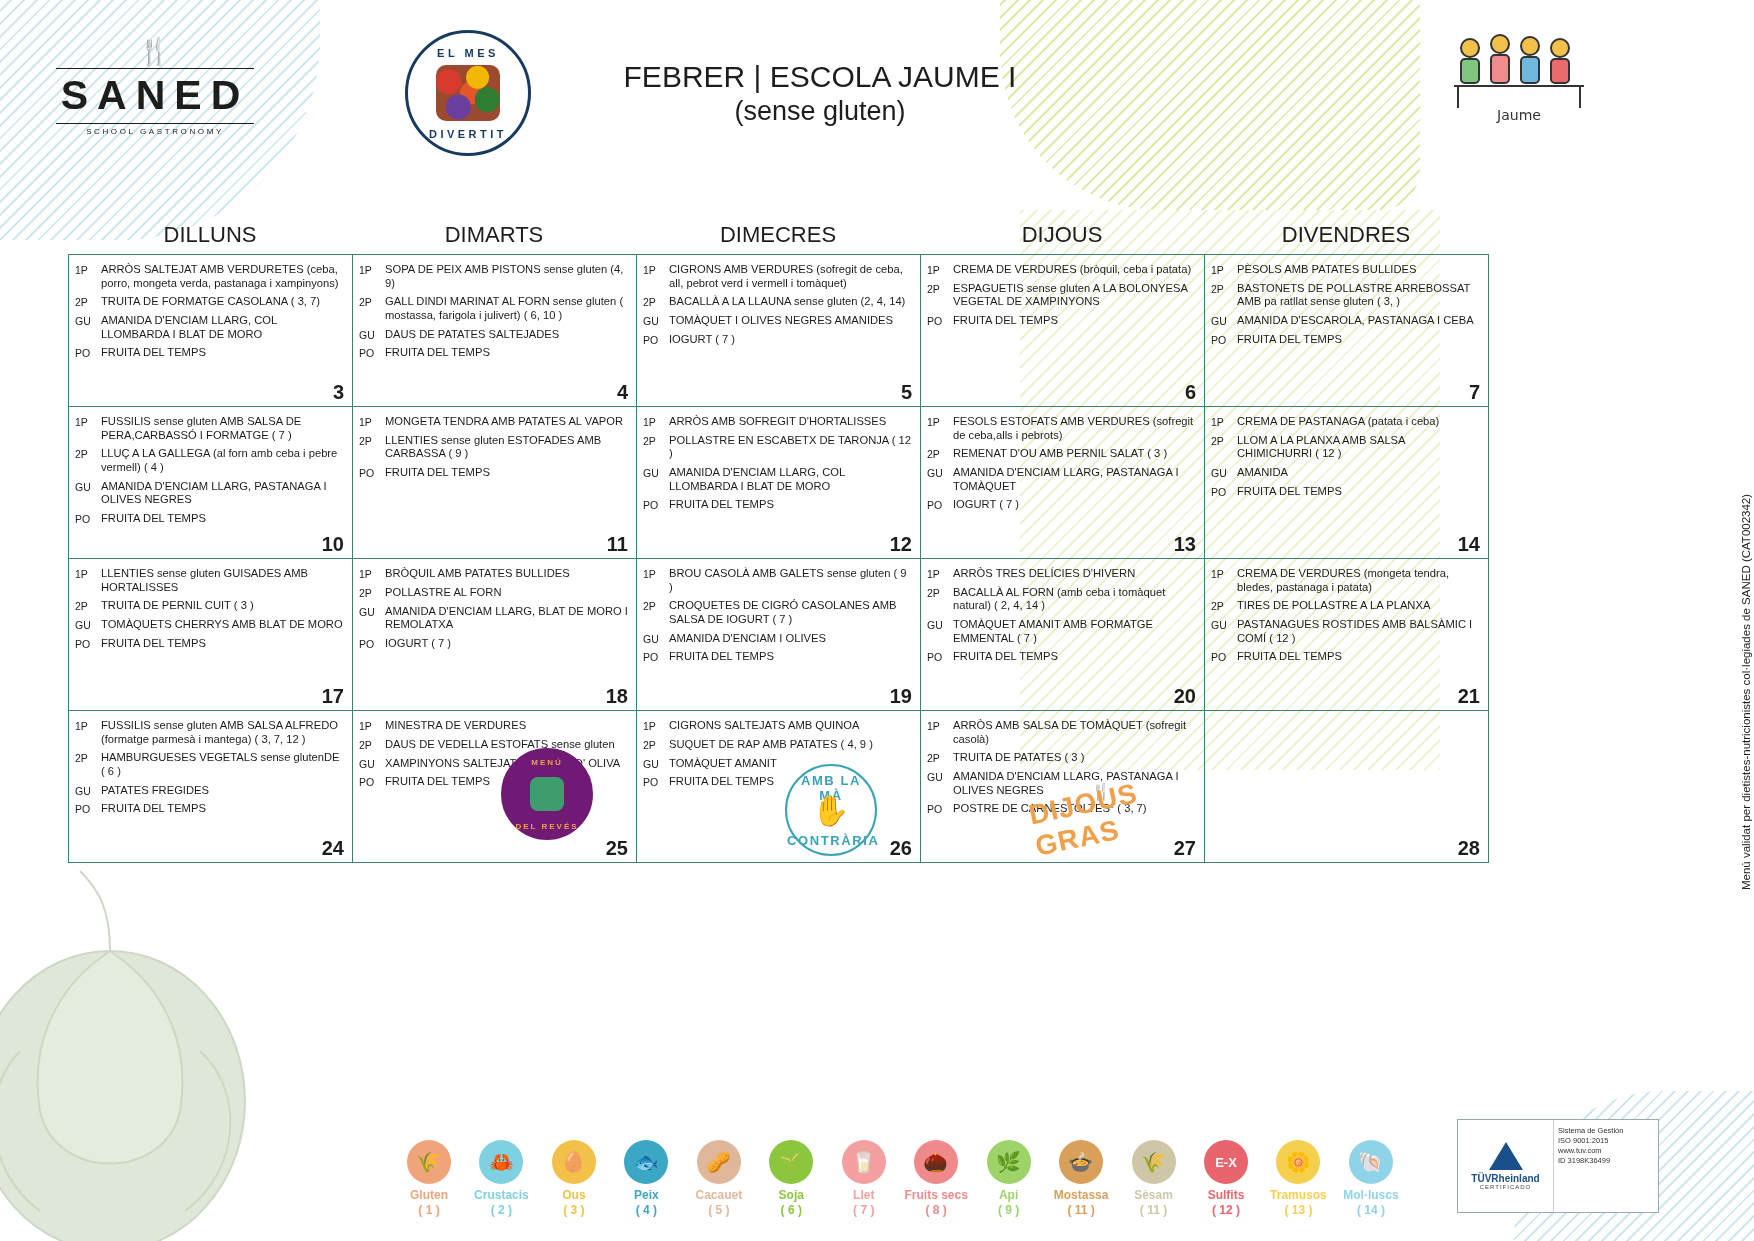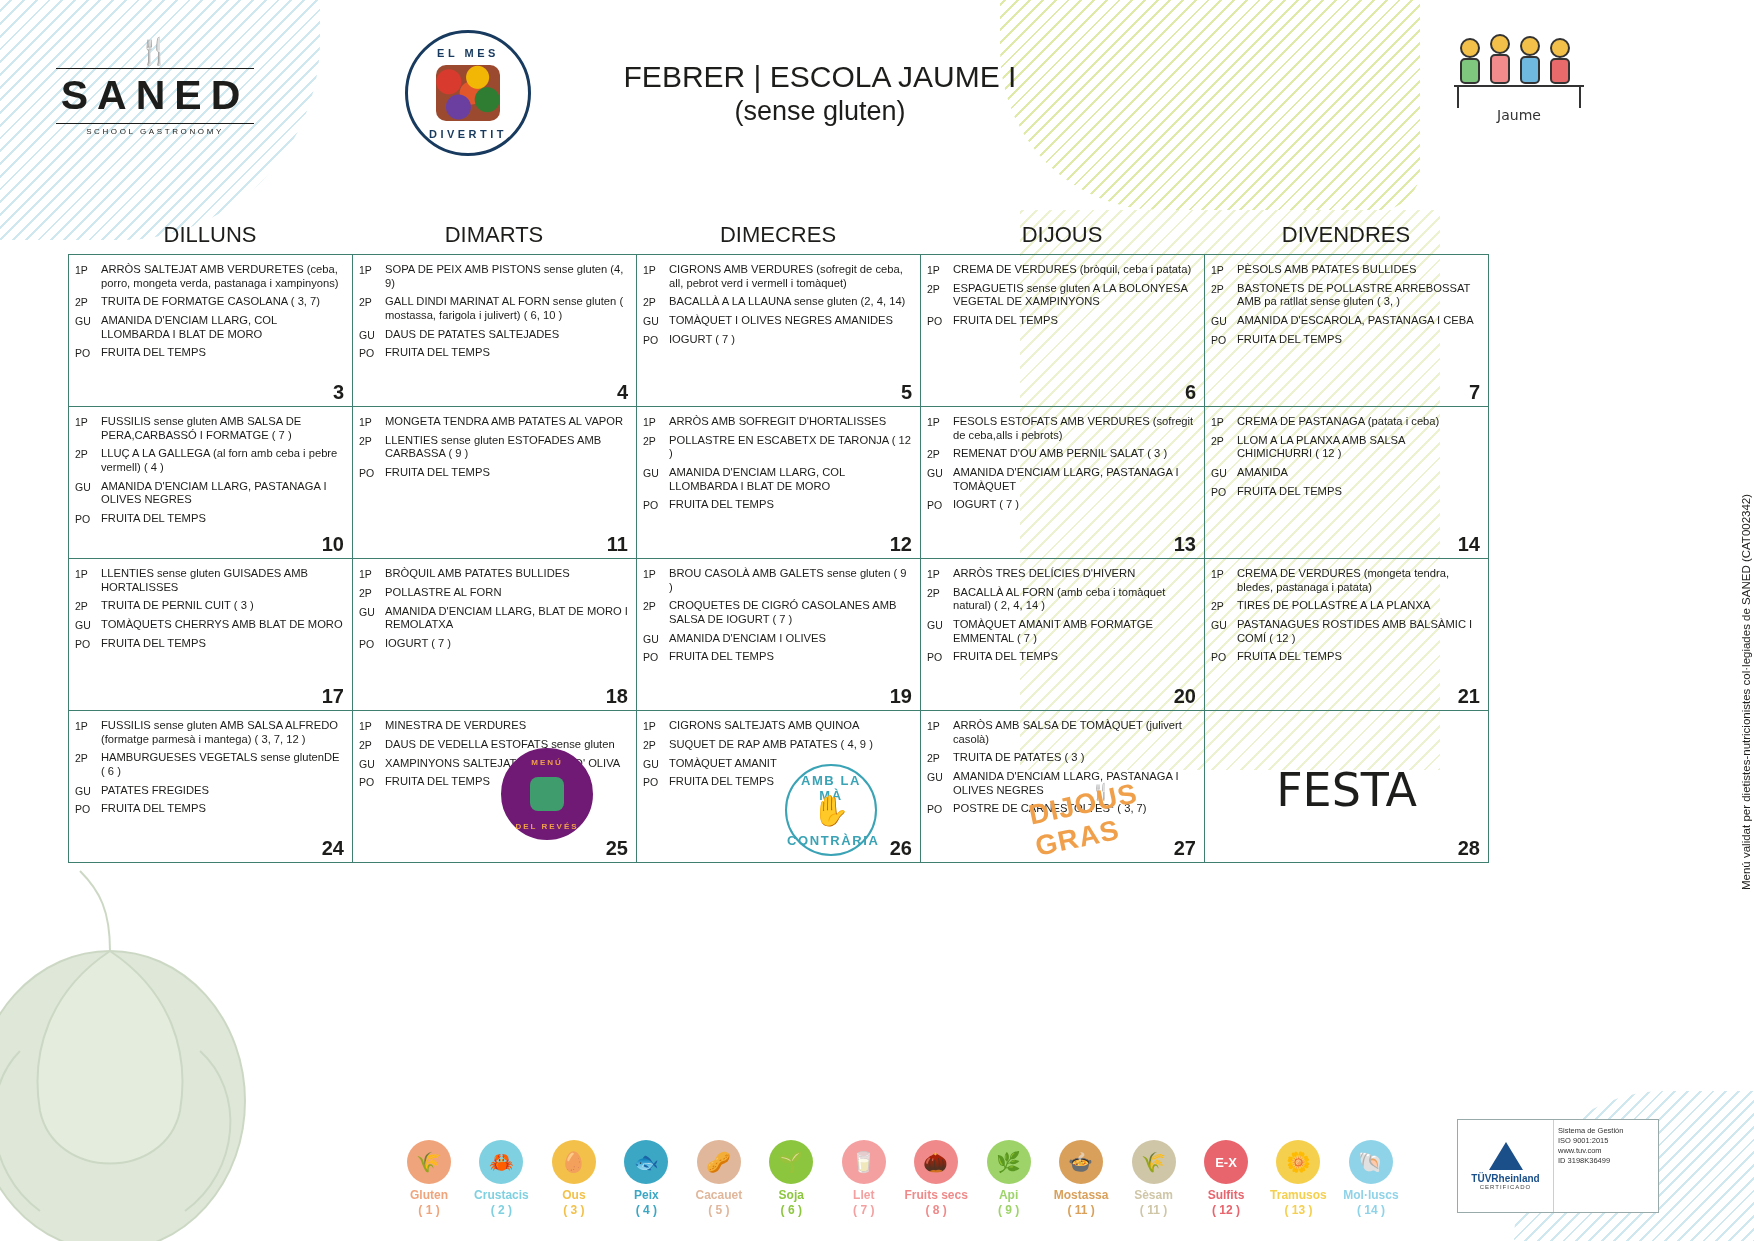--- a/index.html
+++ b/index.html
@@ -527,39 +527,38 @@
       <div class="stamp stamp-ma">
         <div class="lbl t">AMB LA MÀ</div>
         <div class="hand">✋</div>
         <div class="lbl b">CONTRÀRIA</div>
       </div>
       <div class="daynum">26</div>
     </div>
     <div class="cell">
       <div class="line">
         <div class="tag">1P</div>
-        <div class="txt">ARRÒS AMB SALSA DE TOMÀQUET (julivert casolà)</div>
+        <div class="txt">ARRÒS AMB SALSA DE TOMÀQUET (sofregit casolà)</div>
       </div>
       <div class="line">
         <div class="tag">2P</div>
         <div class="txt">TRUITA DE PATATES  ( 3 )</div>
       </div>
       <div class="line">
         <div class="tag">GU</div>
         <div class="txt">AMANIDA D'ENCIAM LLARG, PASTANAGA I OLIVES NEGRES</div>
       </div>
       <div class="line">
         <div class="tag">PO</div>
         <div class="txt">POSTRE DE CARNESTOLTES*  ( 3, 7)</div>
       </div>
       <div class="stamp-dij"><span class="ico">🍴</span><span class="big">DIJOUS GRAS</span></div>
       <div class="daynum">27</div>
     </div>
     <div class="cell">
-      <div class="festa">FESTA</div>
       <div class="daynum">28</div>
     </div>
   </div>
 
 <div class="side-note">Menú validat per dietistes-nutricionistes col·legiades de SANED (CAT002342)</div>
 
 <div class="allergens" id="allergens">
     <div class="alg">
       <div class="circ" style="background: rgb(240, 164, 124); font-size: 20px; font-weight: 700;">🌾</div>
       <div class="nm" style="color: rgb(240, 164, 124);">Gluten</div>

